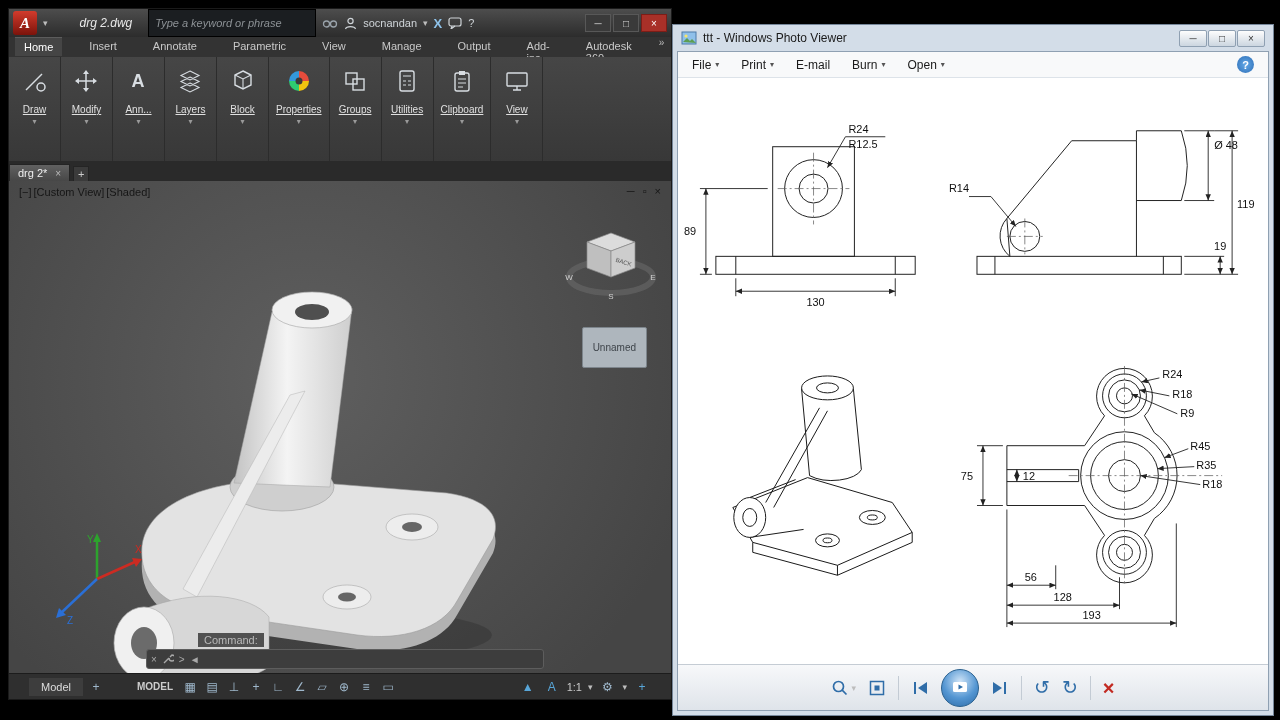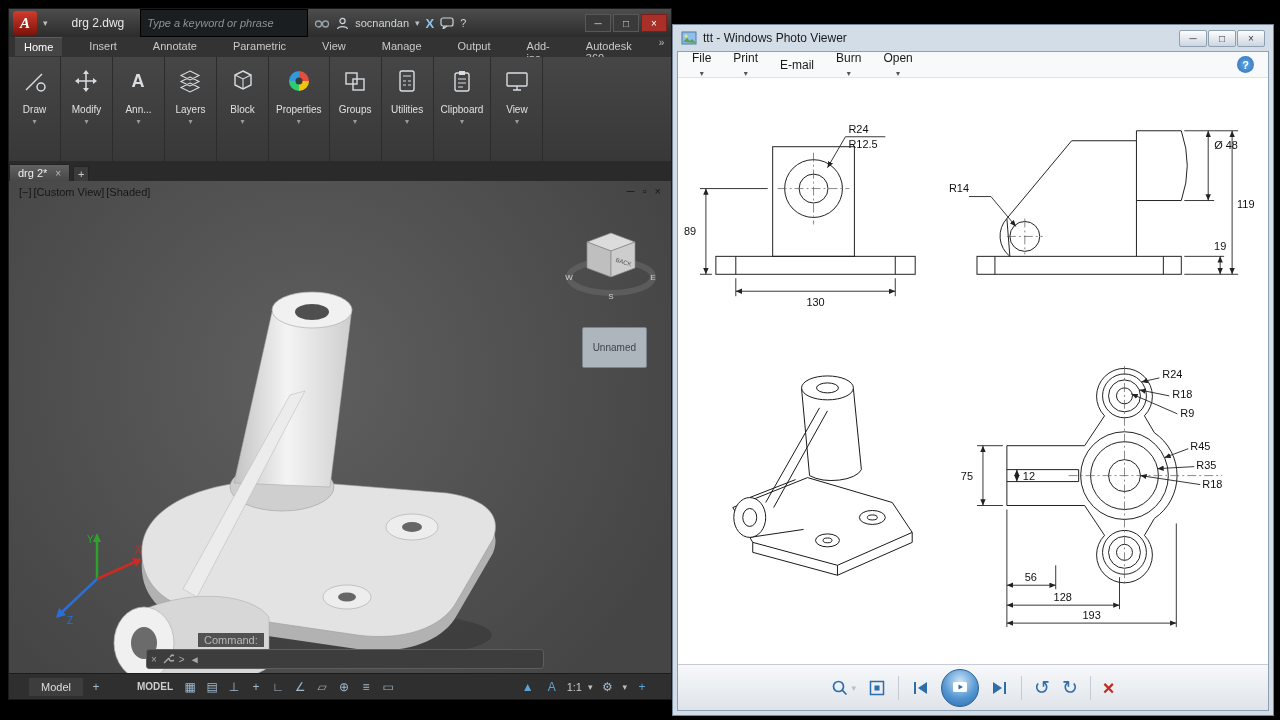--- a/index.html
+++ b/index.html
@@ -4,39 +4,39 @@
 <style>
   * { margin:0; padding:0; box-sizing:border-box; }
   body { width:1280px; height:720px; background:#000; font-family:"Liberation Sans",sans-serif; overflow:hidden; position:relative; }
   .screen { position:absolute; inset:0; background:#000; }
 
   
   .acad { position:absolute; left:8px; top:8px; width:664px; height:692px; background:#3a3a3a; display:flex; flex-direction:column; border:1px solid #1a1a1a; }
   .ac-title { height:28px; background:linear-gradient(#4d4d4d,#2c2c2c); display:flex; align-items:center; gap:6px; padding:0 4px; flex:0 0 auto; }
   .ac-logo { width:24px; height:24px; background:linear-gradient(#d23b2c,#7c130b); border-radius:3px; color:#fff; font:bold italic 15px "Liberation Serif",serif; display:flex; align-items:center; justify-content:center; }
   .chev { color:#bdbdbd; font-size:9px; }
-  .ac-doc { color:#e8e8e8; font-size:12px; margin-left:18px; }
+  .ac-doc { color:#e8e8e8; font-size:12px; margin-left:26px;font-style:italic; }
   .ac-search { margin-left:10px; width:168px; height:28px; background:#1b1e21; border:1px solid #000; color:#ccc; font:italic 11px "Liberation Sans",sans-serif; padding:0 6px; }
   .ac-search::placeholder { color:#8d9296; font-style:italic; }
   .tbtxt { color:#cfd4d8; font-size:11px; }
   .xlogo { color:#8fc3ea; font-weight:bold; font-size:13px; }
   .winbtns { margin-left:auto; display:flex; gap:2px; }
   .wb { width:26px; height:18px; background:#3a3a3a; border:1px solid #585858; color:#d8d8d8; font-size:10px; display:flex; align-items:center; justify-content:center; }
   .wb.close { background:#a83028; border-color:#7c1d17; color:#fff; }
 
   .ac-tabs { height:20px; background:#333; display:flex; align-items:flex-start; padding:0 6px; gap:18px; flex:0 0 auto; }
   .rtab { color:#c9c9c9; font-size:11px; padding:3px 9px; cursor:default; }
   .rtab.on { background:#454545; color:#fff; border-top:1px solid #5c5c5c; }
   .tabs-right { margin-left:auto; display:flex; gap:8px; align-items:center; padding-bottom:3px; color:#bbb; font-size:10px; }
 
   .ac-ribbon { height:104px; background:linear-gradient(#464646,#383838); display:flex; flex:0 0 auto; }
   .panel { display:flex; flex-direction:column; align-items:center; border-right:1px solid #2c2c2c; padding:4px 7px 1px; min-width:52px; }
   .pbtn { display:flex; flex-direction:column; align-items:center; gap:3px; }
   .picon { height:40px; display:flex; align-items:center; justify-content:center; }
-  .plabel { color:#e0e0e0; font-size:10px; white-space:nowrap; }
+  .plabel { color:#e0e0e0; font-size:10px; white-space:nowrap;text-decoration:underline; }
   .pfoot { color:#9a9a9a; font-size:8px; margin-top:2px; }
 
   .ac-filetabs { height:20px; background:#2a2a2a; display:flex; align-items:flex-end; gap:3px; flex:0 0 auto; }
   .ftab { background:linear-gradient(#616161,#474747); color:#eee; font-size:11px; padding:2px 8px; display:flex; gap:8px; align-items:center; border:1px solid #242424; border-bottom:none; }
   .ftab .x { color:#bbb; font-size:10px; }
   .fplus { background:#3b3b3b; color:#ccc; width:16px; height:15px; font-size:11px; display:flex; align-items:center; justify-content:center; border:1px solid #242424; border-bottom:none; }
 
   .ac-viewport { flex:1 1 auto; position:relative; background:radial-gradient(circle at 45% 40%, #5f5f5f, #454545 85%); overflow:hidden; }
   .vp-controls { position:absolute; left:10px; top:5px; color:#161616; font-size:11px; display:flex; gap:2px; }
   .vp-winbtns { position:absolute; right:10px; top:4px; color:#161616; font-size:11px; display:flex; gap:8px; }
@@ -58,21 +58,21 @@
   .sb-right { margin-left:auto; display:flex; align-items:center; gap:6px; color:#c9c9c9; font-size:11px; }
 
   
   .pv { position:absolute; left:672px; top:24px; width:602px; height:692px; background:#d3dde8; border:1px solid #76879a; display:flex; flex-direction:column; }
   .pv-title { height:26px; display:flex; align-items:center; gap:6px; padding:0 8px; flex:0 0 auto; }
   .pv-title-text { color:#1a1a1a; font-size:12px; }
   .pv-winbtns { margin-left:auto; display:flex; gap:1px; }
   .pwb { width:28px; height:17px; background:linear-gradient(#fdfdfd,#ccd6e0); border:1px solid #8fa0b2; border-radius:2px; color:#333; font-size:10px; display:flex; align-items:center; justify-content:center; }
   .pv-body { flex:1; margin:0 4px 4px; background:#fff; border:1px solid #8fa0b2; display:flex; flex-direction:column; overflow:hidden; }
   .pv-menu { height:26px; background:#f8f9fa; border-bottom:1px solid #dde3e9; display:flex; align-items:center; gap:22px; padding:0 14px; flex:0 0 auto; }
-  .pv-mi { display:flex; align-items:center; gap:4px; color:#1a1a1a; font-size:12px;flex-direction:column; }
+  .pv-mi { display:flex; align-items:center; gap:4px; color:#1a1a1a; font-size:12px; }
   .pv-mi .chev { color:#555; font-size:8px; }
   .pv-help { margin-left:auto; width:17px; height:17px; border-radius:50%; background:radial-gradient(#63a9e8,#2d6db5); color:#fff; font-size:11px; font-weight:bold; display:flex; align-items:center; justify-content:center; }
   .pv-content { flex:1; background:#fff; display:flex; justify-content:center; overflow:hidden; }
   .pv-toolbar { height:46px; background:linear-gradient(#f7f8fa,#dfe4ea); border-top:1px solid #c5ccd4; display:flex; align-items:center; justify-content:center; gap:12px; flex:0 0 auto; }
   .vsep { width:1px; height:24px; background:#c3cbd4; }
   .pv-rot { color:#2f6da8; font-size:19px; line-height:1; }
   .pv-del { color:#c22a22; font-size:20px; font-weight:bold; line-height:1; }
   .pv-play { width:38px; height:38px; border-radius:50%; background:radial-gradient(circle at 50% 32%, #cfe4f7, #5496d2 55%, #2d6aa6); border:1px solid #2a618f; display:flex; align-items:center; justify-content:center; }
   .tool { display:flex; align-items:center; gap:2px; }
 

